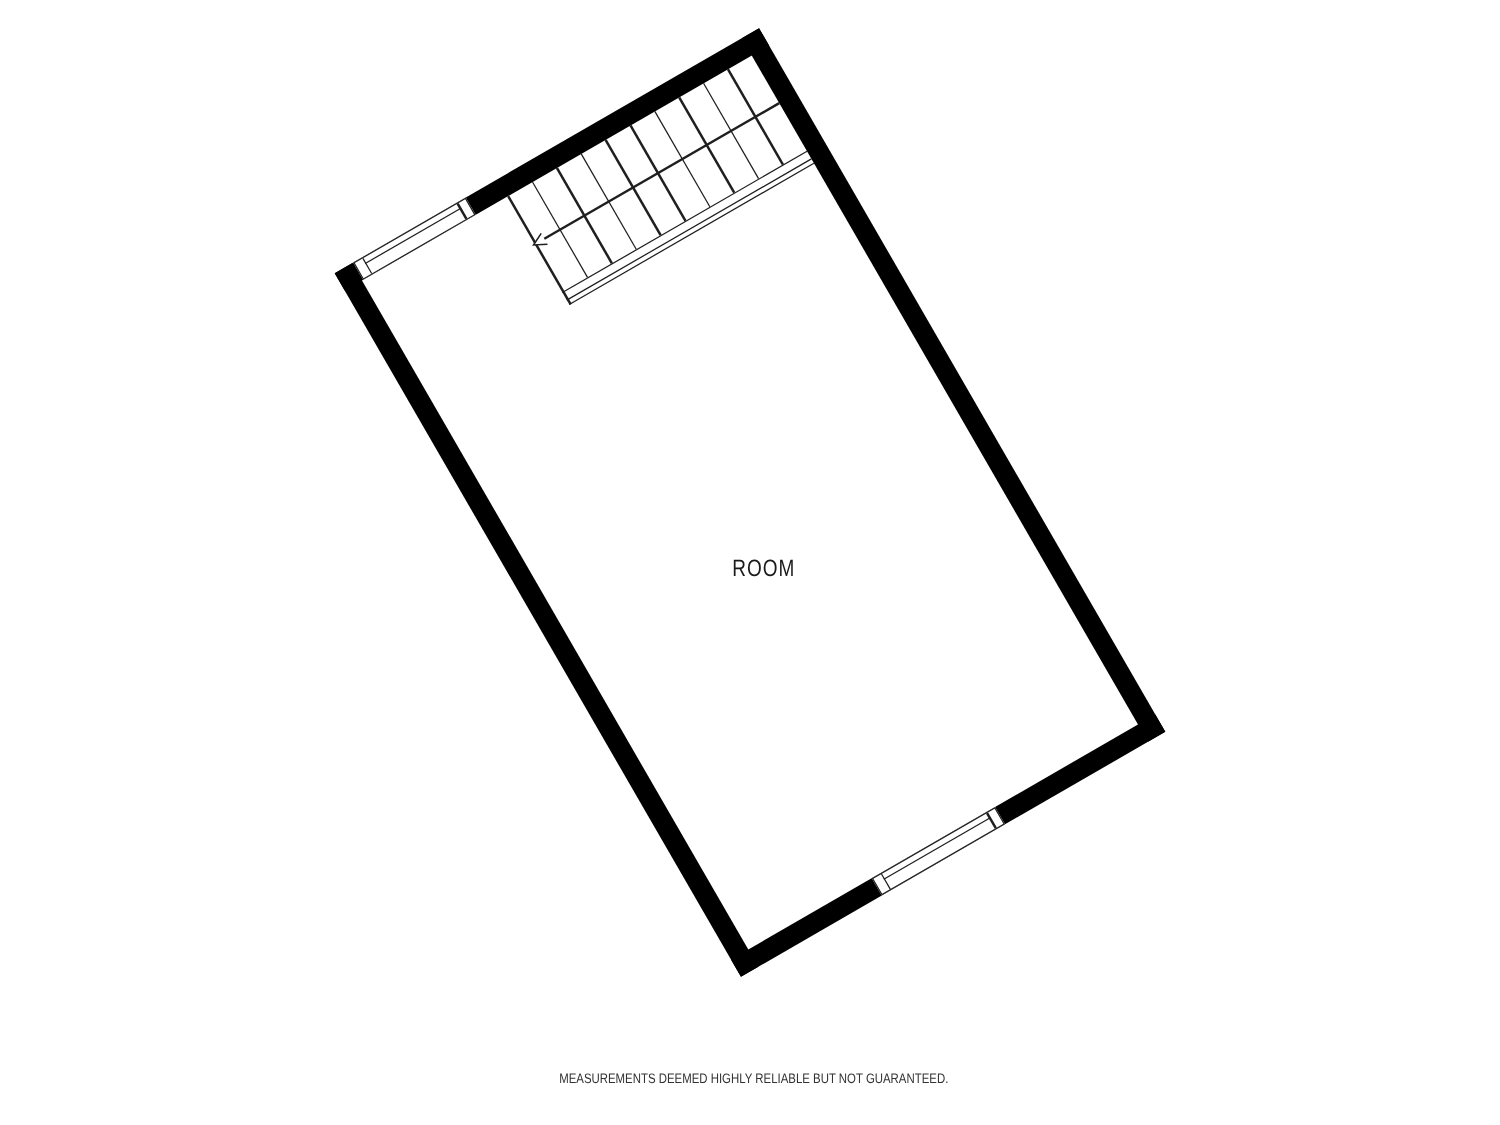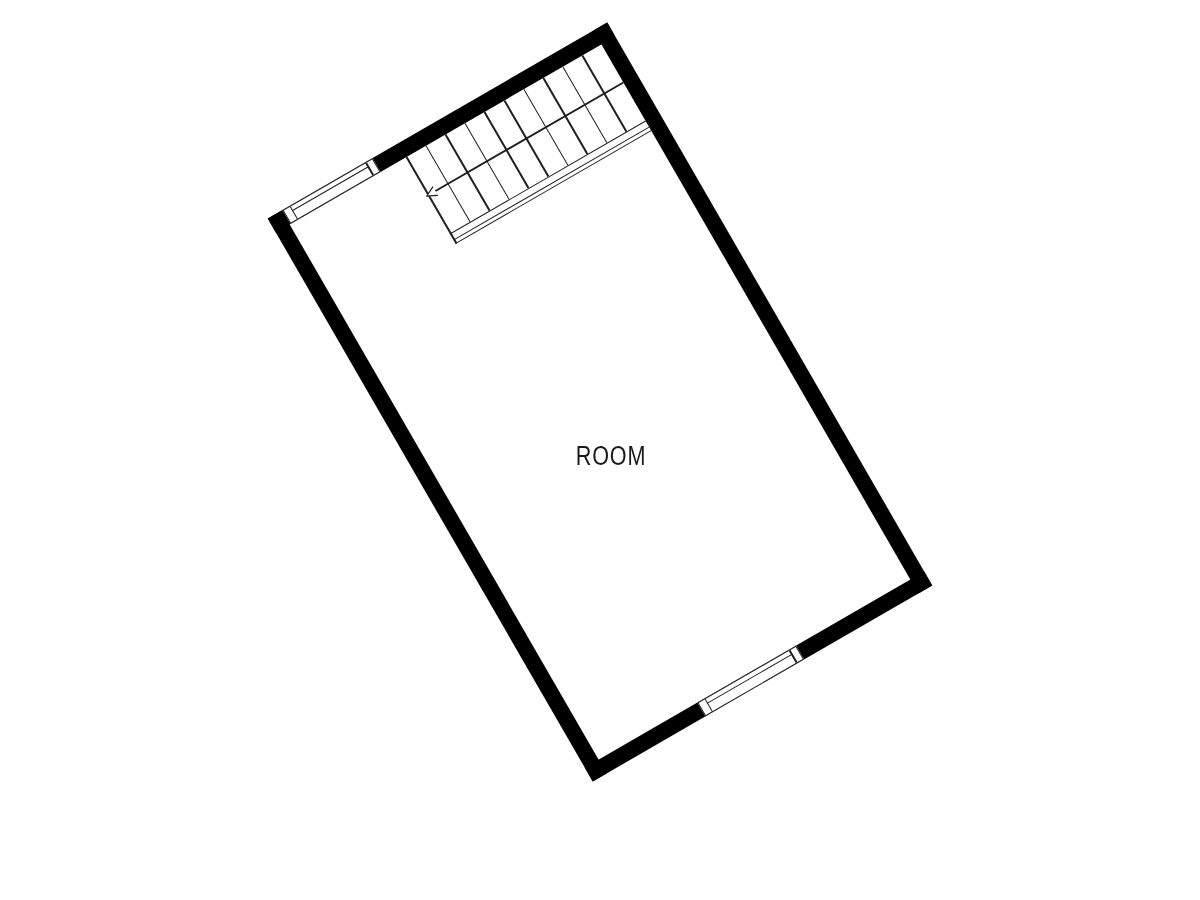--- a/index.html
+++ b/index.html
@@ -64,21 +64,21 @@
   }
   .stair-arrow {
     position: absolute; left: -3px; top: 37px; width: 14px; height: 14px;
   }
 
   
   .room-label {
     position: absolute;
     left: 611px; top: 456px;
     transform: translate(-50%, -50%);
-    font-size: 27px;
+    font-size: 19px;
     letter-spacing: 1px;
     color: #1a1a1a;
     white-space: nowrap;
   }
   .room-label .squish { display: inline-block; transform: scaleX(0.8); }
 
   .disclaimer {
     position: absolute;
     left: 603px; top: 863px;
     transform: translate(-50%, -50%);
@@ -133,14 +133,17 @@
         <polyline points="12,2 2,7 12,12" fill="#ffffff" stroke="#1f1f1f" stroke-width="1.2"></polyline>
       </svg>
     </div>
 
   </div>
 
   <div class="room-label">
     <span class="squish">ROOM</span>
   </div>
 
+  <div class="disclaimer">
+    <span class="squish">MEASUREMENTS DEEMED HIGHLY RELIABLE BUT NOT GUARANTEED.</span>
+  </div>
 
 </div>
 
 </body></html>

